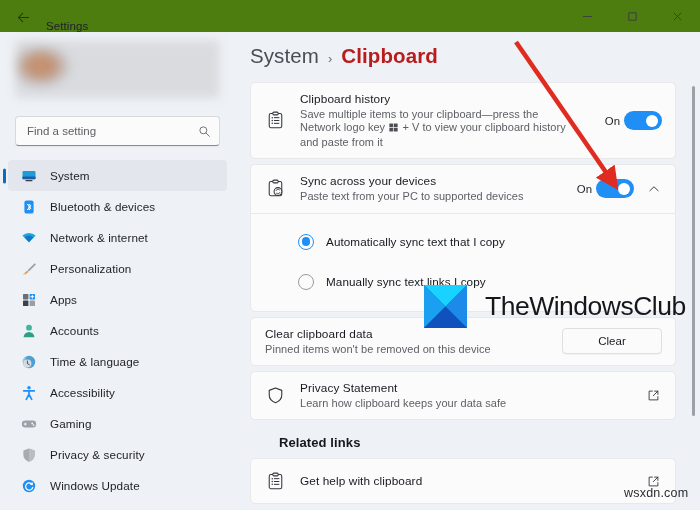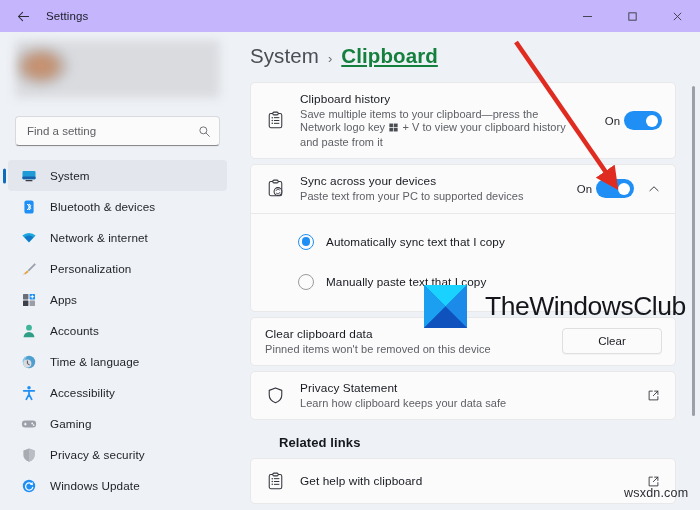--- a/index.html
+++ b/index.html
@@ -22,22 +22,22 @@
     background: #eef1f6;
     display: flex;
     flex-direction: column;
   }
 
   
   .titlebar {
     height: 32px;
     flex: 0 0 32px;
     display: flex;
-    align-items: center;
-    background: #c4b5fd;
+    align-items: flex-end;
+    background: #4d7c0f;
     position: relative;
     z-index: 5;
   }
   .back-btn {
     width: 30px;
     height: 30px;
     margin-left: 8px;
     display: flex;
     align-items: center;
     justify-content: center;
@@ -183,24 +183,23 @@
     font-size: 20.5px;
     color: #4b4d55;
     letter-spacing: 0.1px;
   }
   .crumb-sep {
     font-size: 13px;
     color: #6a6c73;
   }
   .crumb-cur {
     font-size: 20.5px;
-    color: #15803d;
+    color: #b91c1c;
     font-weight: bold;
     letter-spacing: 0.1px;
-    text-decoration: underline;
   }
 
   .scroll-area {
     position: relative;
     height: 424px;
     padding-right: 24px;
   }
 
   .card {
     background: #fbfbfb;
@@ -645,21 +644,21 @@
           </div>
         </div>
 
         <div class="card attached-bottom">
           <div class="radio-row radio-pad-top">
             <span class="radio checked"></span>
             <span class="radio-label">Automatically sync text that I copy</span>
           </div>
           <div class="radio-row radio-pad-bot">
             <span class="radio"></span>
-            <span class="radio-label">Manually paste text that I copy</span>
+            <span class="radio-label">Manually sync text links I copy</span>
           </div>
         </div>
 
         <div class="card">
           <div class="row" style="padding-left:14px;">
             <div class="row-text">
               <div class="row-title">Clear clipboard data</div>
               <div class="row-sub">Pinned items won't be removed on this device</div>
             </div>
             <div class="row-right">

